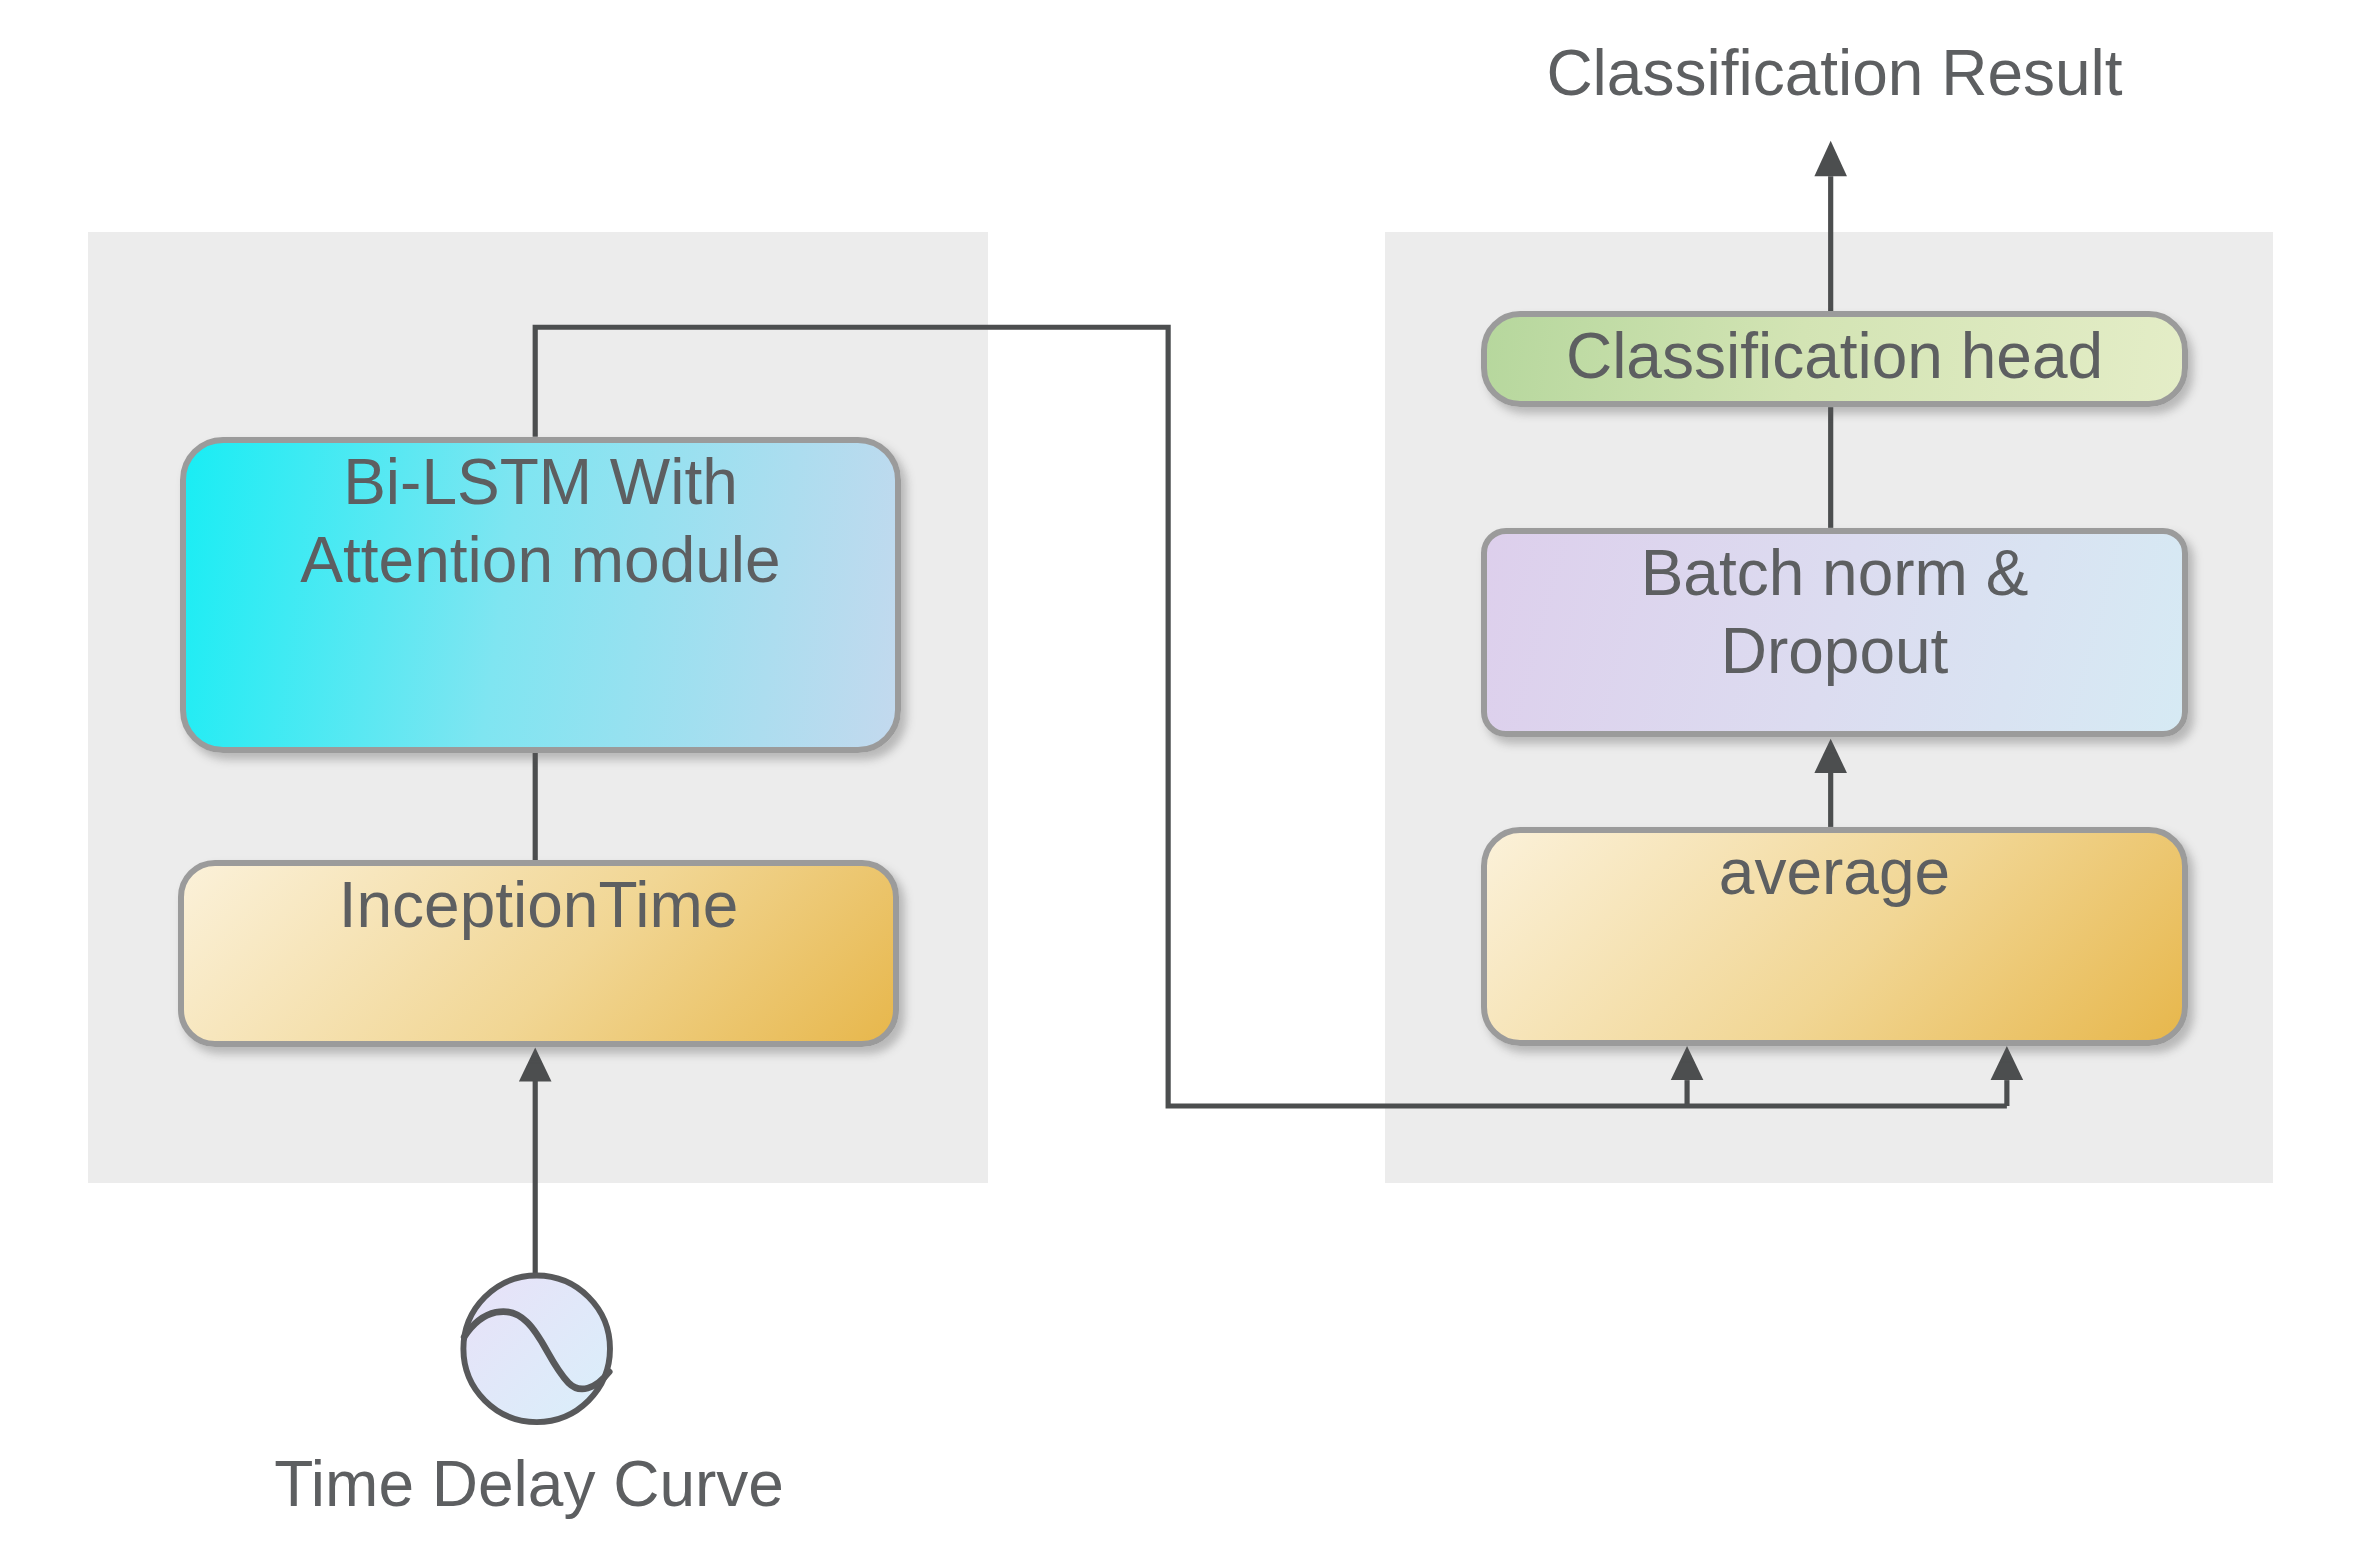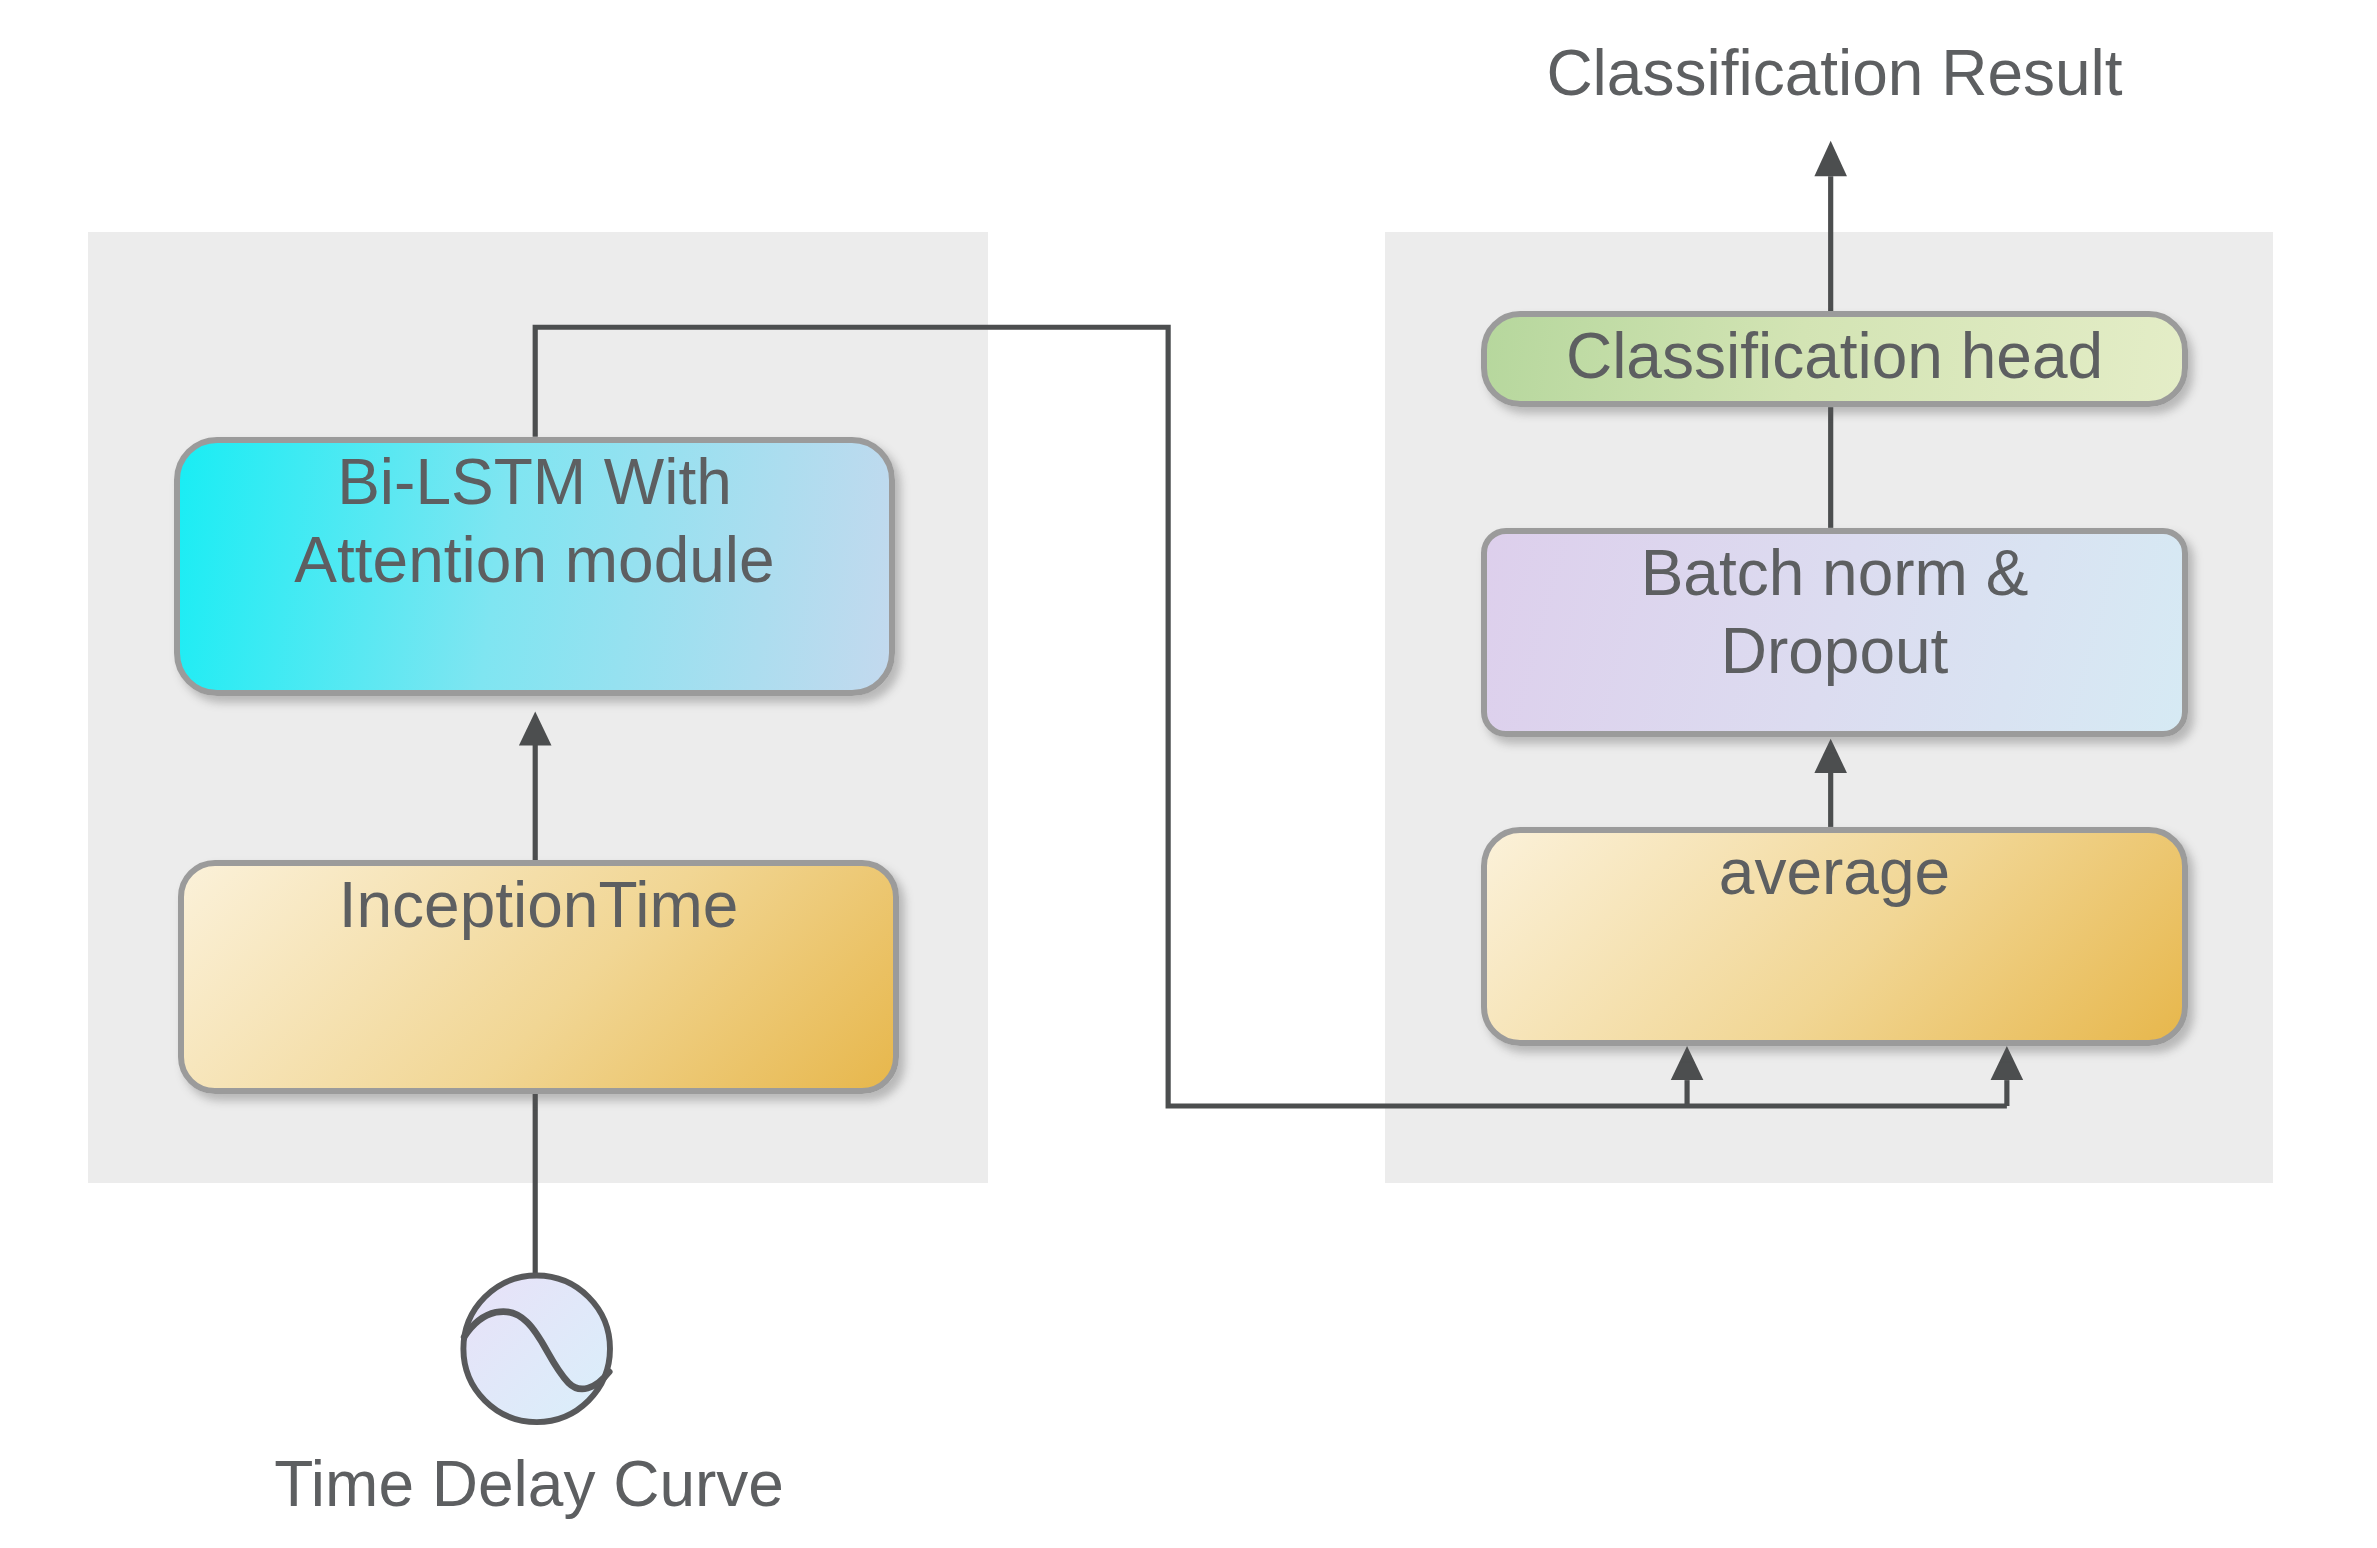--- a/index.html
+++ b/index.html
@@ -31,26 +31,26 @@
     align-items: center;
     text-align: center;
     color: #5d5f61;
     font-size: 64px;
     line-height: 78px;
     box-shadow: 5.2px 6.7px 9px rgba(90, 90, 90, 0.35);
   }
   .node span { display: block; }
 
   .node.bilstm {
-    left: 174px; top: 437px; width: 721px; height: 259px;
+    left: 180px; top: 437px; width: 721px; height: 316px;
     border-radius: 43px;
     background: linear-gradient(98deg, #19edf4 0%, #7fe5f1 45%, #c3d9ee 100%);
   }
   .node.inception {
-    left: 178px; top: 860px; width: 721px; height: 234px;
+    left: 178px; top: 860px; width: 721px; height: 187px;
     border-radius: 37px;
     background: linear-gradient(135deg, #fbf1d9 0%, #f2d globalAlpha 0%, #e7b74c 100%);
     background: linear-gradient(135deg, #fbf1d9 0%, #f1d694 55%, #e7b74c 100%);
   }
   .node.classhead {
     left: 1481px; top: 311px; width: 707px; height: 96px;
     border-radius: 39px;
     background: linear-gradient(98deg, #b6d79d 0%, #d3e4b4 45%, #e4edc7 100%);
   }
   .node.batchnorm {

